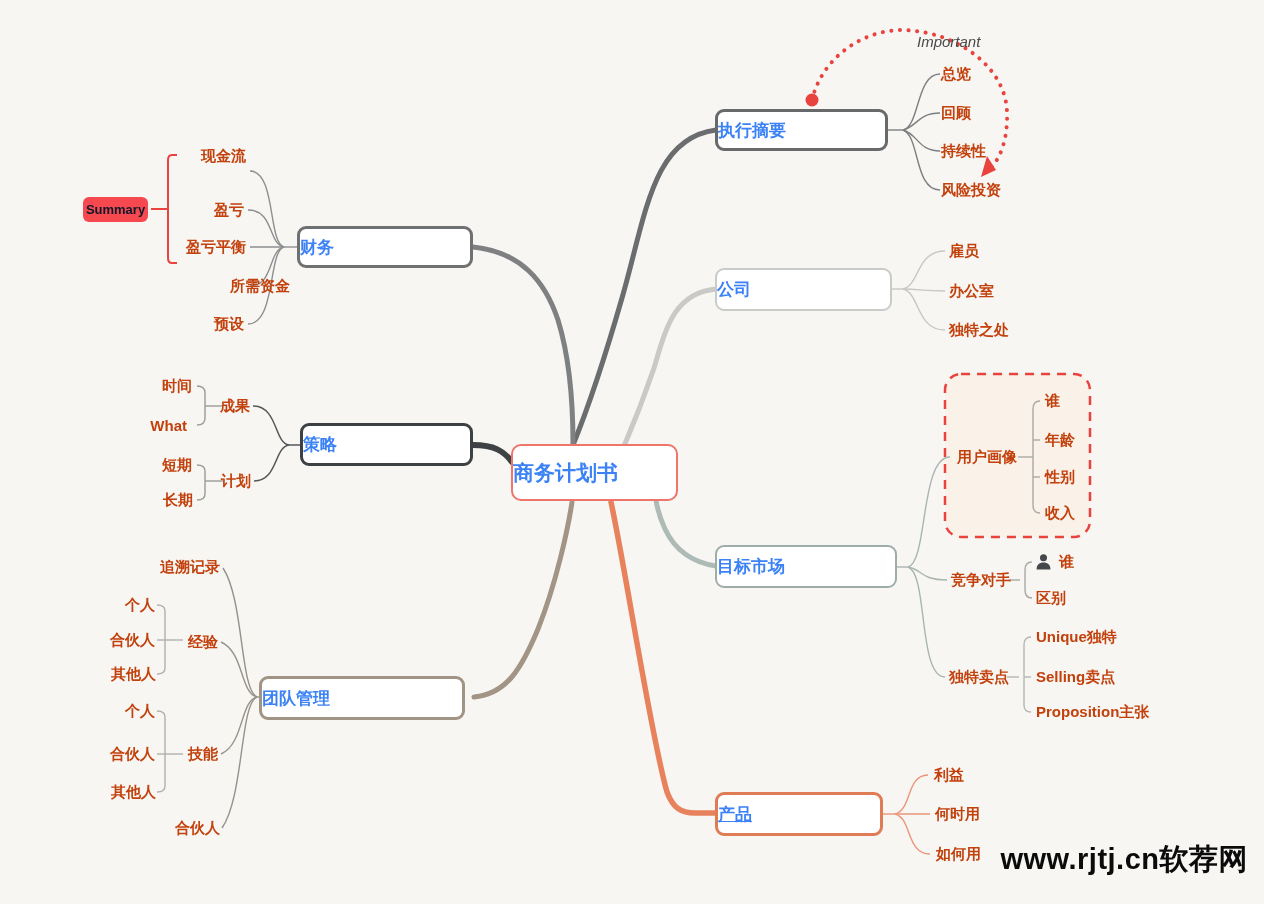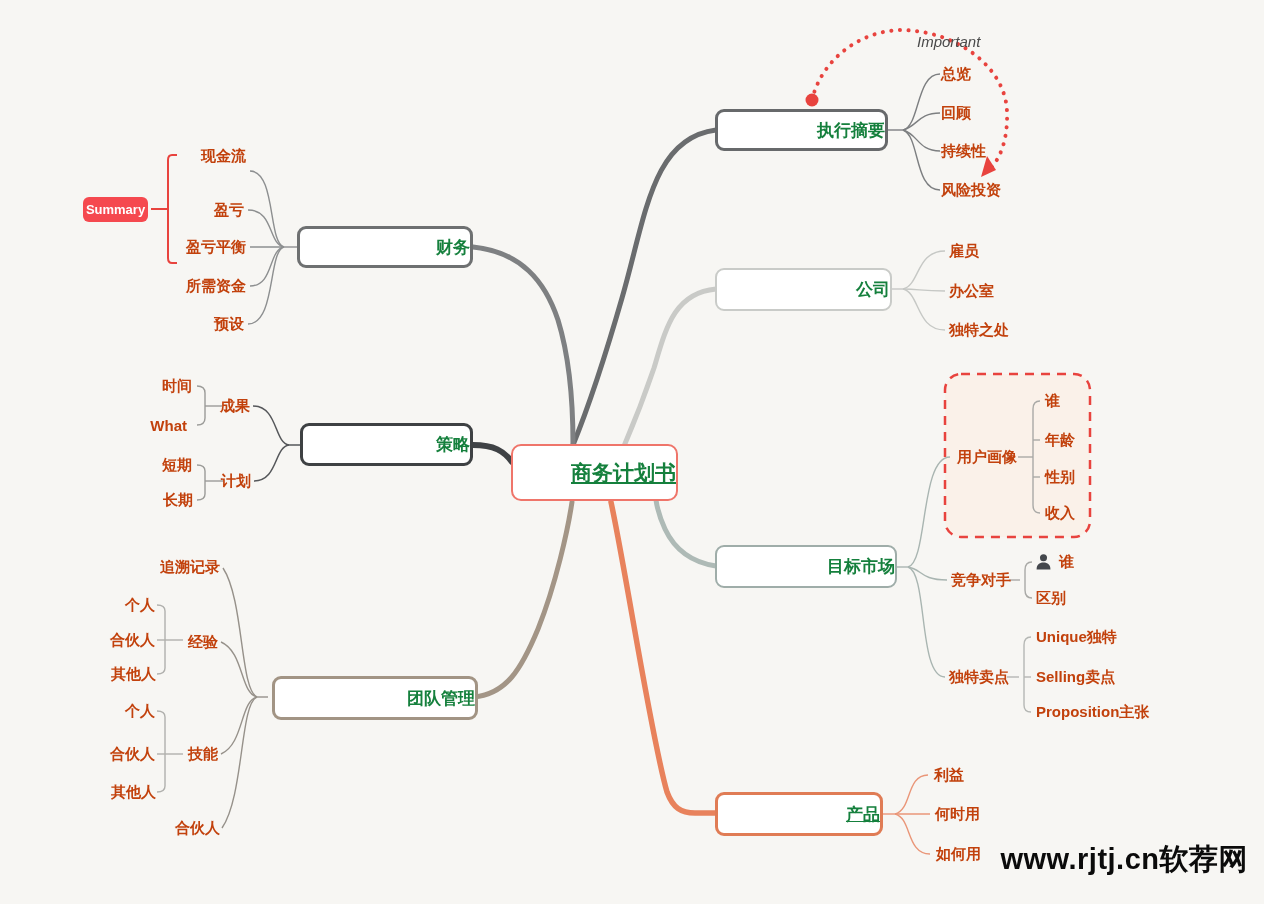--- a/index.html
+++ b/index.html
@@ -9,38 +9,38 @@
     background:#f7f6f3;
     overflow:hidden;
     font-family:"Liberation Sans","DejaVu Sans",sans-serif;
     color:#3a3d40;
   }
   svg.wires{position:absolute;left:0;top:0;}
   .node{
     position:absolute;
     background:#ffffff;
     border-radius:9px;
-    display:flex;align-items:center;justify-content:flex-end;
-    font-weight:700;font-size:17px;color:#15803d;
+    display:flex;align-items:center;justify-content:flex-start;
+    font-weight:700;font-size:17px;color:#3b82f6;
     box-sizing:border-box;
     z-index:3;
   }
-  .node.root{font-size:21px;border-radius:10px;text-decoration:underline;}
+  .node.root{font-size:21px;border-radius:10px;}
   .lbl{
     position:absolute;
     font-size:15px;font-weight:700;color:#c2410c;
     white-space:nowrap;
     transform:translateY(-50%);
     z-index:3;
   }
   .lbl.latin{font-weight:700;}
   .badge{
     position:absolute;left:83px;top:197px;
     width:65px;height:25px;
-    background:#f5494f;color:#ffffff;
+    background:#f5494f;color:#0f172a;
     font-size:13px;font-weight:700;
     border-radius:6px;
     display:flex;align-items:center;justify-content:center;
     z-index:3;
   }
   .callout{
     position:absolute;left:917px;top:41px;
     transform:translateY(-50%);
     font-style:italic;font-size:15px;font-weight:400;color:#4a4a4a;
     z-index:3;
@@ -190,21 +190,21 @@
   </div>
 
   <div class="node" style="left:297px;top:226px;width:176px;height:42px;border:3px solid #6e7071;">
     <span>财务</span>
   </div>
 
   <div class="node" style="left:300px;top:423px;width:173px;height:43px;border:3px solid #3e4143;">
     <span>策略</span>
   </div>
 
-  <div class="node" style="left:272px;top:676px;width:206px;height:44px;border:3px solid #a29484;padding-left:20px;">
+  <div class="node" style="left:259px;top:676px;width:206px;height:44px;border:3px solid #a29484;">
     <span>团队管理</span>
   </div>
 
   <div class="lbl" style="left:941px;top:74px;">总览</div>
   <div class="lbl" style="left:941px;top:113px;">回顾</div>
   <div class="lbl" style="left:941px;top:151px;">持续性</div>
   <div class="lbl" style="left:941px;top:190px;">风险投资</div>
 
   <div class="lbl" style="left:949px;top:251px;">雇员</div>
   <div class="lbl" style="left:949px;top:291px;">办公室</div>
@@ -229,21 +229,21 @@
   <div class="lbl latin" style="left:1036px;top:677px;">Selling卖点</div>
   <div class="lbl latin" style="left:1036px;top:712px;">Proposition主张</div>
 
   <div class="lbl" style="left:934px;top:775px;">利益</div>
   <div class="lbl" style="left:935px;top:814px;">何时用</div>
   <div class="lbl" style="left:936px;top:854px;">如何用</div>
 
   <div class="lbl" style="right:1018px;top:156px;">现金流</div>
   <div class="lbl" style="right:1020px;top:210px;">盈亏</div>
   <div class="lbl" style="right:1018px;top:247px;">盈亏平衡</div>
-  <div class="lbl" style="right:1018px;top:286px;margin-left:8px;">所需资金</div>
+  <div class="lbl" style="right:974px;top:286px;margin-left:8px;">所需资金</div>
   <div class="lbl" style="right:1020px;top:324px;">预设</div>
 
   <div class="badge">Summary</div>
 
   <div class="lbl" style="right:1014px;top:406px;">成果</div>
   <div class="lbl" style="right:1072px;top:386px;margin-left:36px;">时间</div>
   <div class="lbl latin" style="right:1077px;top:425px;">What</div>
   <div class="lbl" style="right:1013px;top:481px;">计划</div>
   <div class="lbl" style="right:1072px;top:465px;">短期</div>
   <div class="lbl" style="right:1071px;top:500px;">长期</div>

